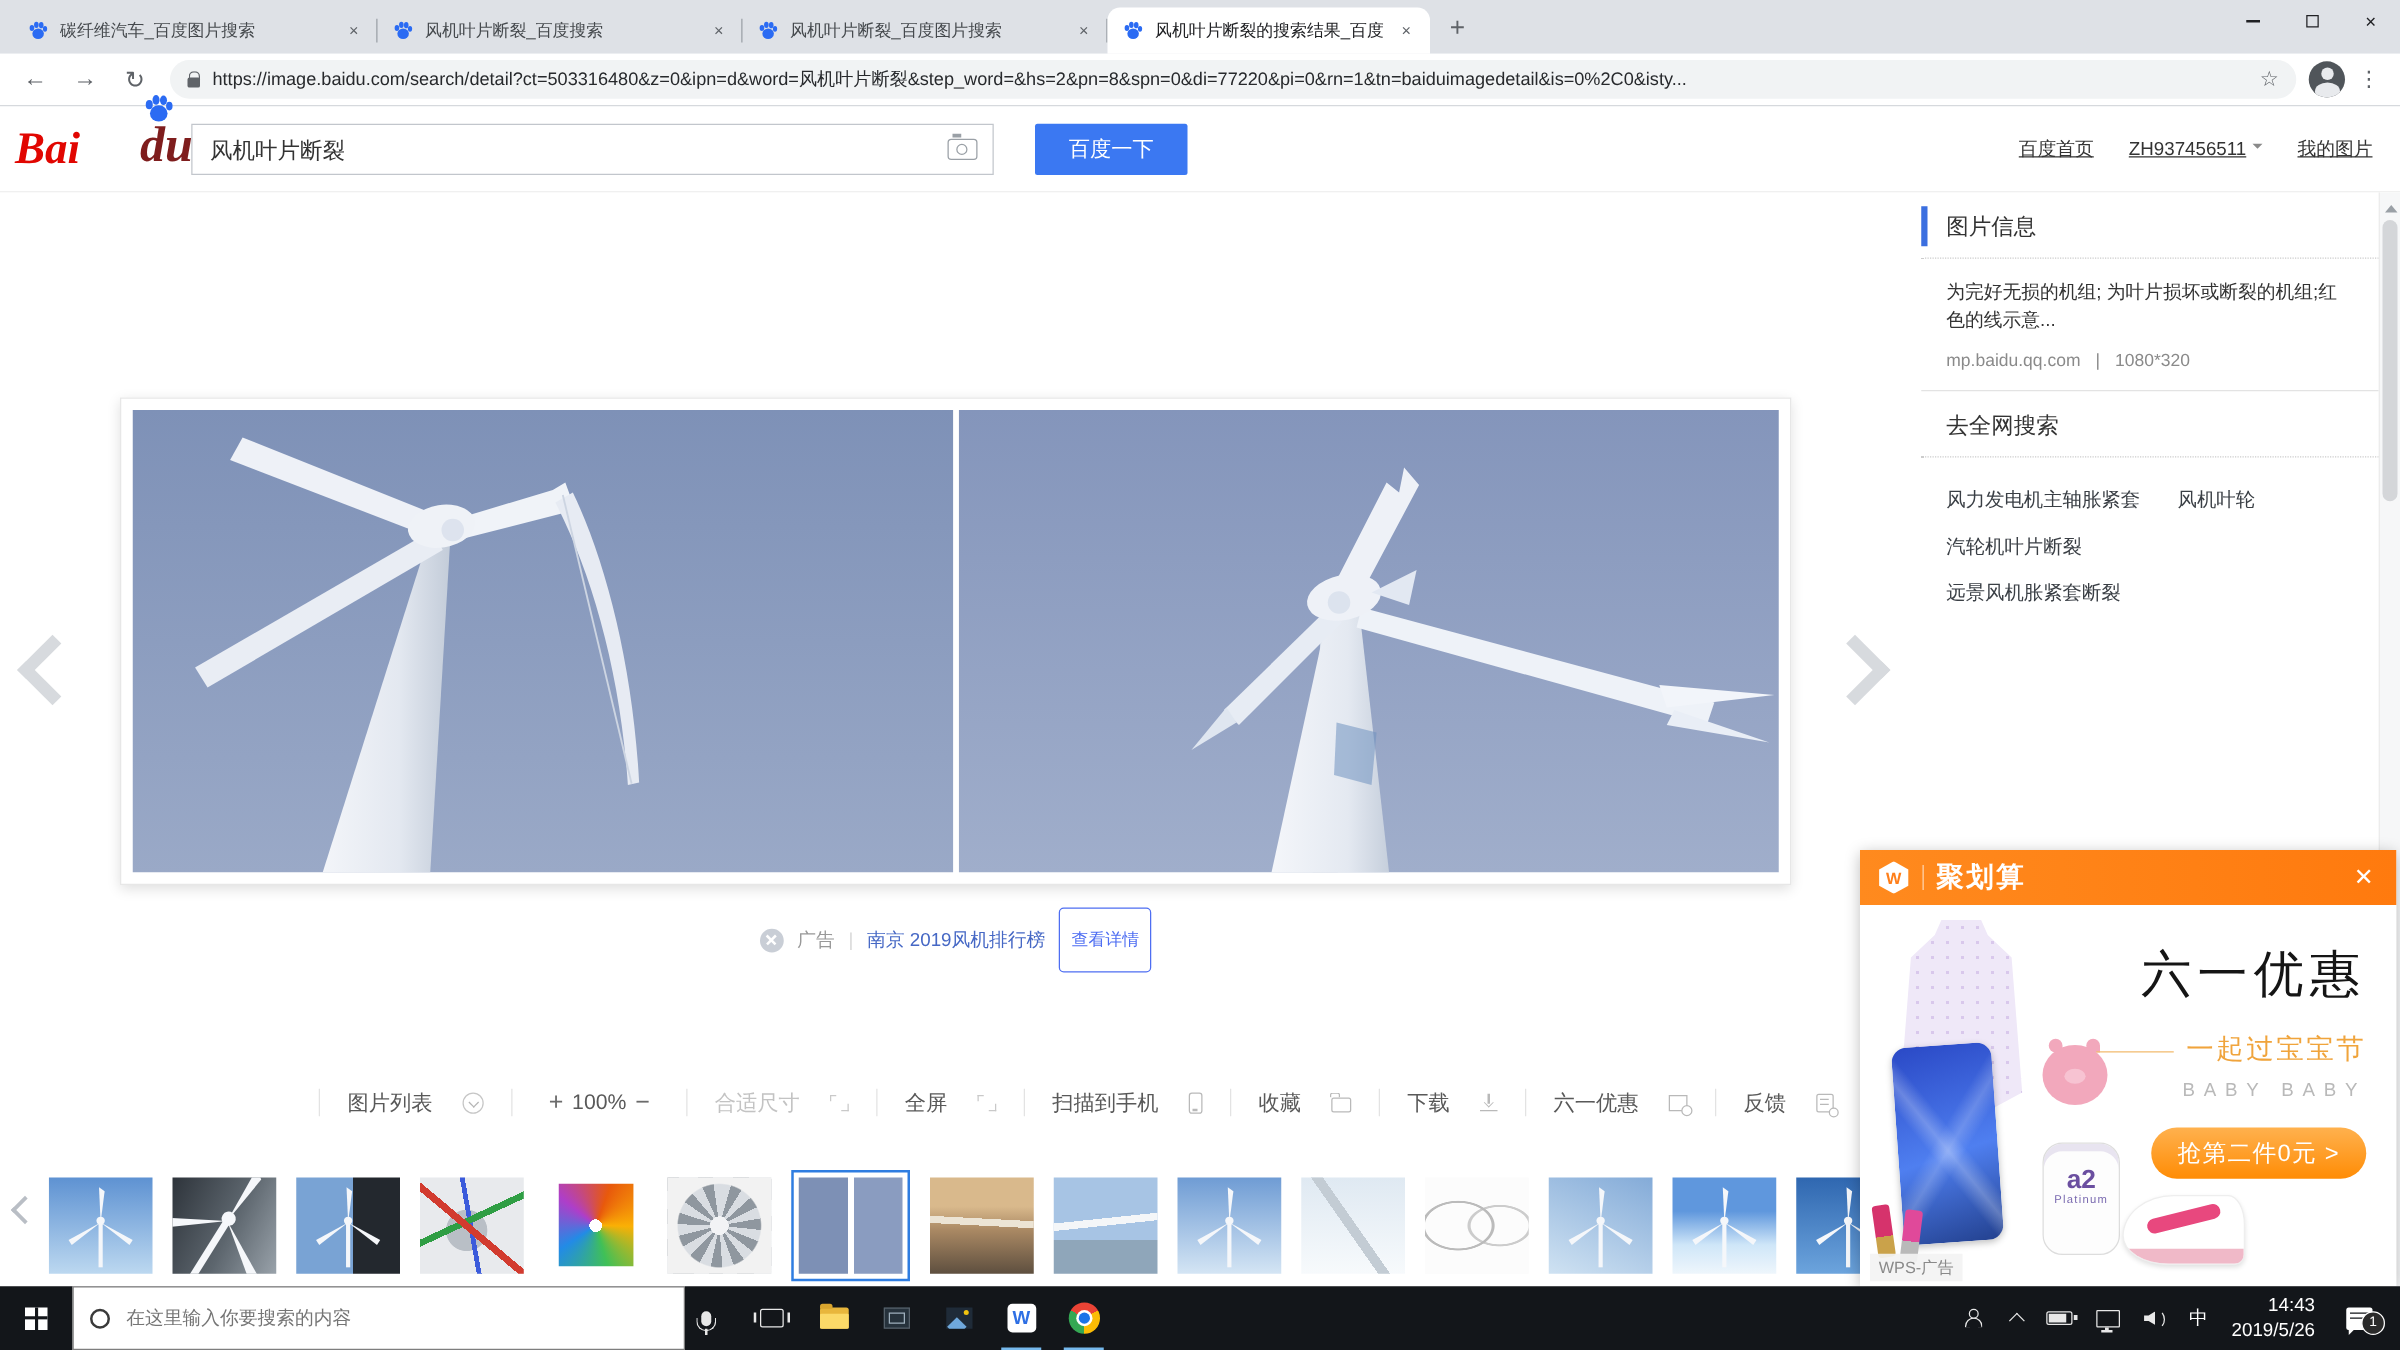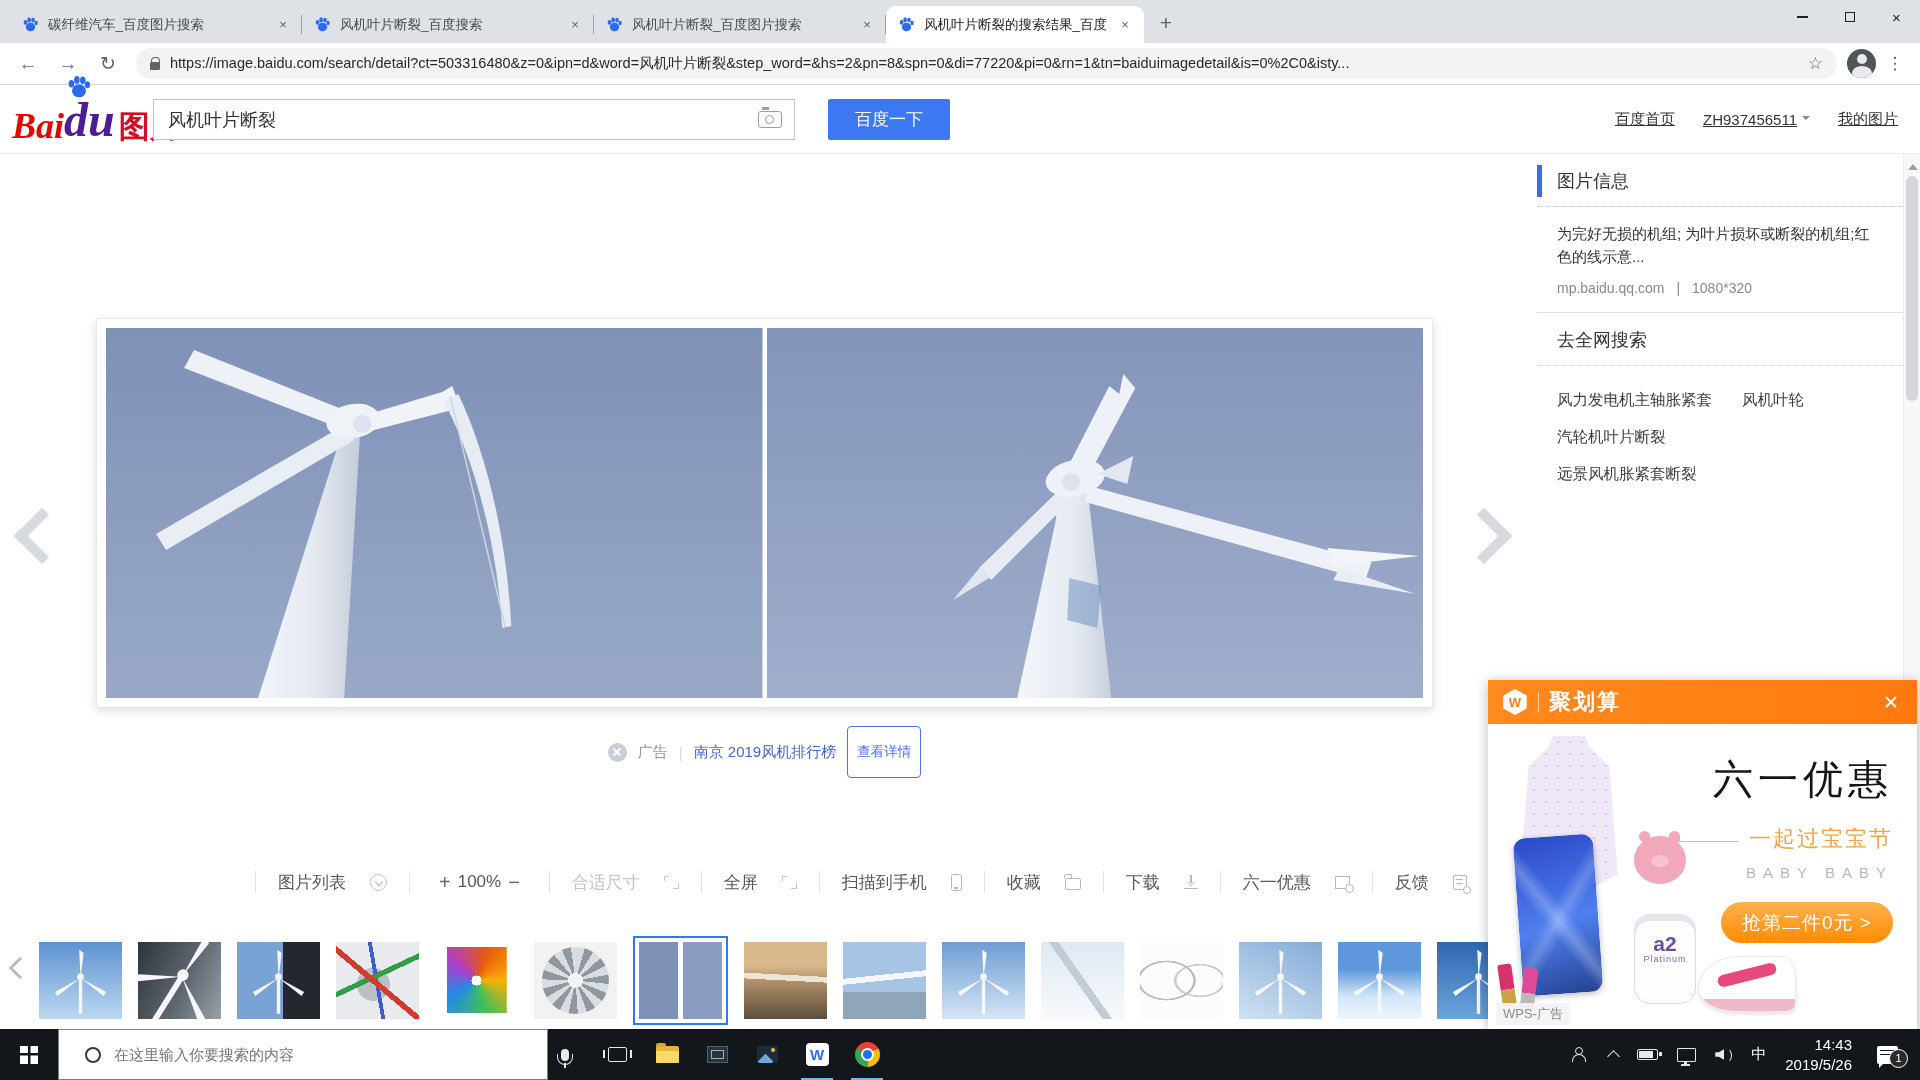--- a/index.html
+++ b/index.html
@@ -38,21 +38,21 @@
   .star{color:#5f6368;font-size:17px;flex:none;}
   .avatar{width:29px;height:29px;border-radius:50%;background:#50555a;position:relative;overflow:hidden;flex:none;}
   .avatar::before{content:"";position:absolute;left:9.5px;top:5px;width:10px;height:10px;border-radius:50%;background:#e8eaed;}
   .avatar::after{content:"";position:absolute;left:4.5px;top:17px;width:20px;height:14px;border-radius:50%;background:#e8eaed;}
   .dots{color:#5f6368;font-size:17px;width:30px;text-align:center;}
 
   
   .bheader{position:absolute;top:86px;left:0;right:0;height:68px;background:#fff;border-bottom:1px solid #ececec;}
   .blogo{position:absolute;left:12px;top:10px;display:flex;align-items:flex-end;cursor:pointer;}
   .blogo .bai{font-family:"Liberation Serif",serif;font-weight:bold;font-style:italic;font-size:36px;color:#e10601;line-height:1;}
-  .blogo .du{font-family:"Liberation Serif",serif;font-weight:bold;font-style:italic;font-size:48px;color:#4c1d95;line-height:1;position:relative;}
+  .blogo .du{font-family:"Liberation Serif",serif;font-weight:bold;font-style:italic;font-size:40px;color:#7f1d1d;line-height:1;position:relative;margin-left:48px;}
   .blogo .paw{position:absolute;left:2px;top:-22px;width:26px;height:26px;}
   .blogo .prod{font-size:31px;font-weight:bold;color:#d20f25;margin-left:4px;line-height:1.1;}
   .bsearch{position:absolute;left:153px;top:13px;width:642px;height:41px;border:1px solid #c2c6cc;
     display:flex;align-items:center;padding:0 12px;background:#fff;}
   .bsearch input{flex:1;border:none;outline:none;font-size:18px;color:#333;font-family:inherit;background:transparent;}
   .cam{width:24px;height:17px;border:1.7px solid #9aa0a6;border-radius:3px;position:relative;flex:none;cursor:pointer;}
   .cam::before{content:"";position:absolute;left:6px;top:2.5px;width:7px;height:7px;border:1.7px solid #9aa0a6;border-radius:50%;}
   .cam::after{content:"";position:absolute;top:-5px;left:3px;width:7px;height:3px;background:#9aa0a6;}
   .bbtn{position:absolute;left:828px;top:13px;width:122px;height:41px;color:#fff;font-size:17px;
     display:flex;align-items:center;justify-content:center;cursor:pointer;border-radius:2px;}
@@ -202,21 +202,21 @@
   .pbtn{position:absolute;right:24px;top:178px;width:172px;height:41px;border-radius:21px;cursor:pointer;
     background:linear-gradient(#ffb14e,#ff8c05);color:#fff;font-size:19px;display:flex;align-items:center;justify-content:center;letter-spacing:1px;}
   .wpstag{position:absolute;left:8px;bottom:4px;background:rgba(243,243,243,.93);color:#8a8a8a;font-size:13px;padding:2px 7px;}
 
   
   .taskbar{position:absolute;left:0;right:0;bottom:0;height:51px;background:#13161a;display:flex;align-items:center;z-index:60;color:#e8e8e8;}
   .startbtn{width:58px;height:51px;display:flex;align-items:center;justify-content:center;cursor:pointer;flex:none;}
   .winlogo{width:18px;height:18px;background-image:linear-gradient(#13161a,#13161a),linear-gradient(#13161a,#13161a);
     background-size:100% 2.5px,2.5px 100%;background-position:center;background-repeat:no-repeat;background-color:#fff;}
   .tsearch{width:490px;height:51px;background:#fff;border:1px solid #7e7e7e;display:flex;align-items:center;
-    gap:11px;padding:0 26px;flex:none;cursor:text;}
+    gap:11px;padding:0 13px;flex:none;cursor:text;}
   .circ{width:16px;height:16px;border:2px solid #3a3a3a;border-radius:50%;flex:none;}
   .tsearch input{border:none;outline:none;font-size:15px;color:#444;flex:1;font-family:inherit;background:transparent;}
   .micbtn{width:34px;height:51px;display:flex;align-items:center;justify-content:center;cursor:pointer;flex:none;}
   .mic{width:8px;height:12px;background:#e8e8e8;border-radius:4px;position:relative;}
   .mic::before{content:"";position:absolute;left:-4px;top:5px;width:14px;height:10px;border:1.6px solid #e8e8e8;border-top:none;border-radius:0 0 9px 9px;}
   .mic::after{content:"";position:absolute;left:3px;bottom:-7px;width:2px;height:5px;background:#e8e8e8;}
   .apps{display:flex;align-items:center;margin-left:10px;}
   .app{width:50px;height:51px;display:flex;align-items:center;justify-content:center;position:relative;cursor:pointer;}
   .app.active::after{content:"";position:absolute;bottom:0;left:9px;right:9px;height:2.5px;background:#76b9ed;}
   .tv{width:19px;height:15px;border:1.6px solid #e8e8e8;border-radius:2px;position:relative;}

